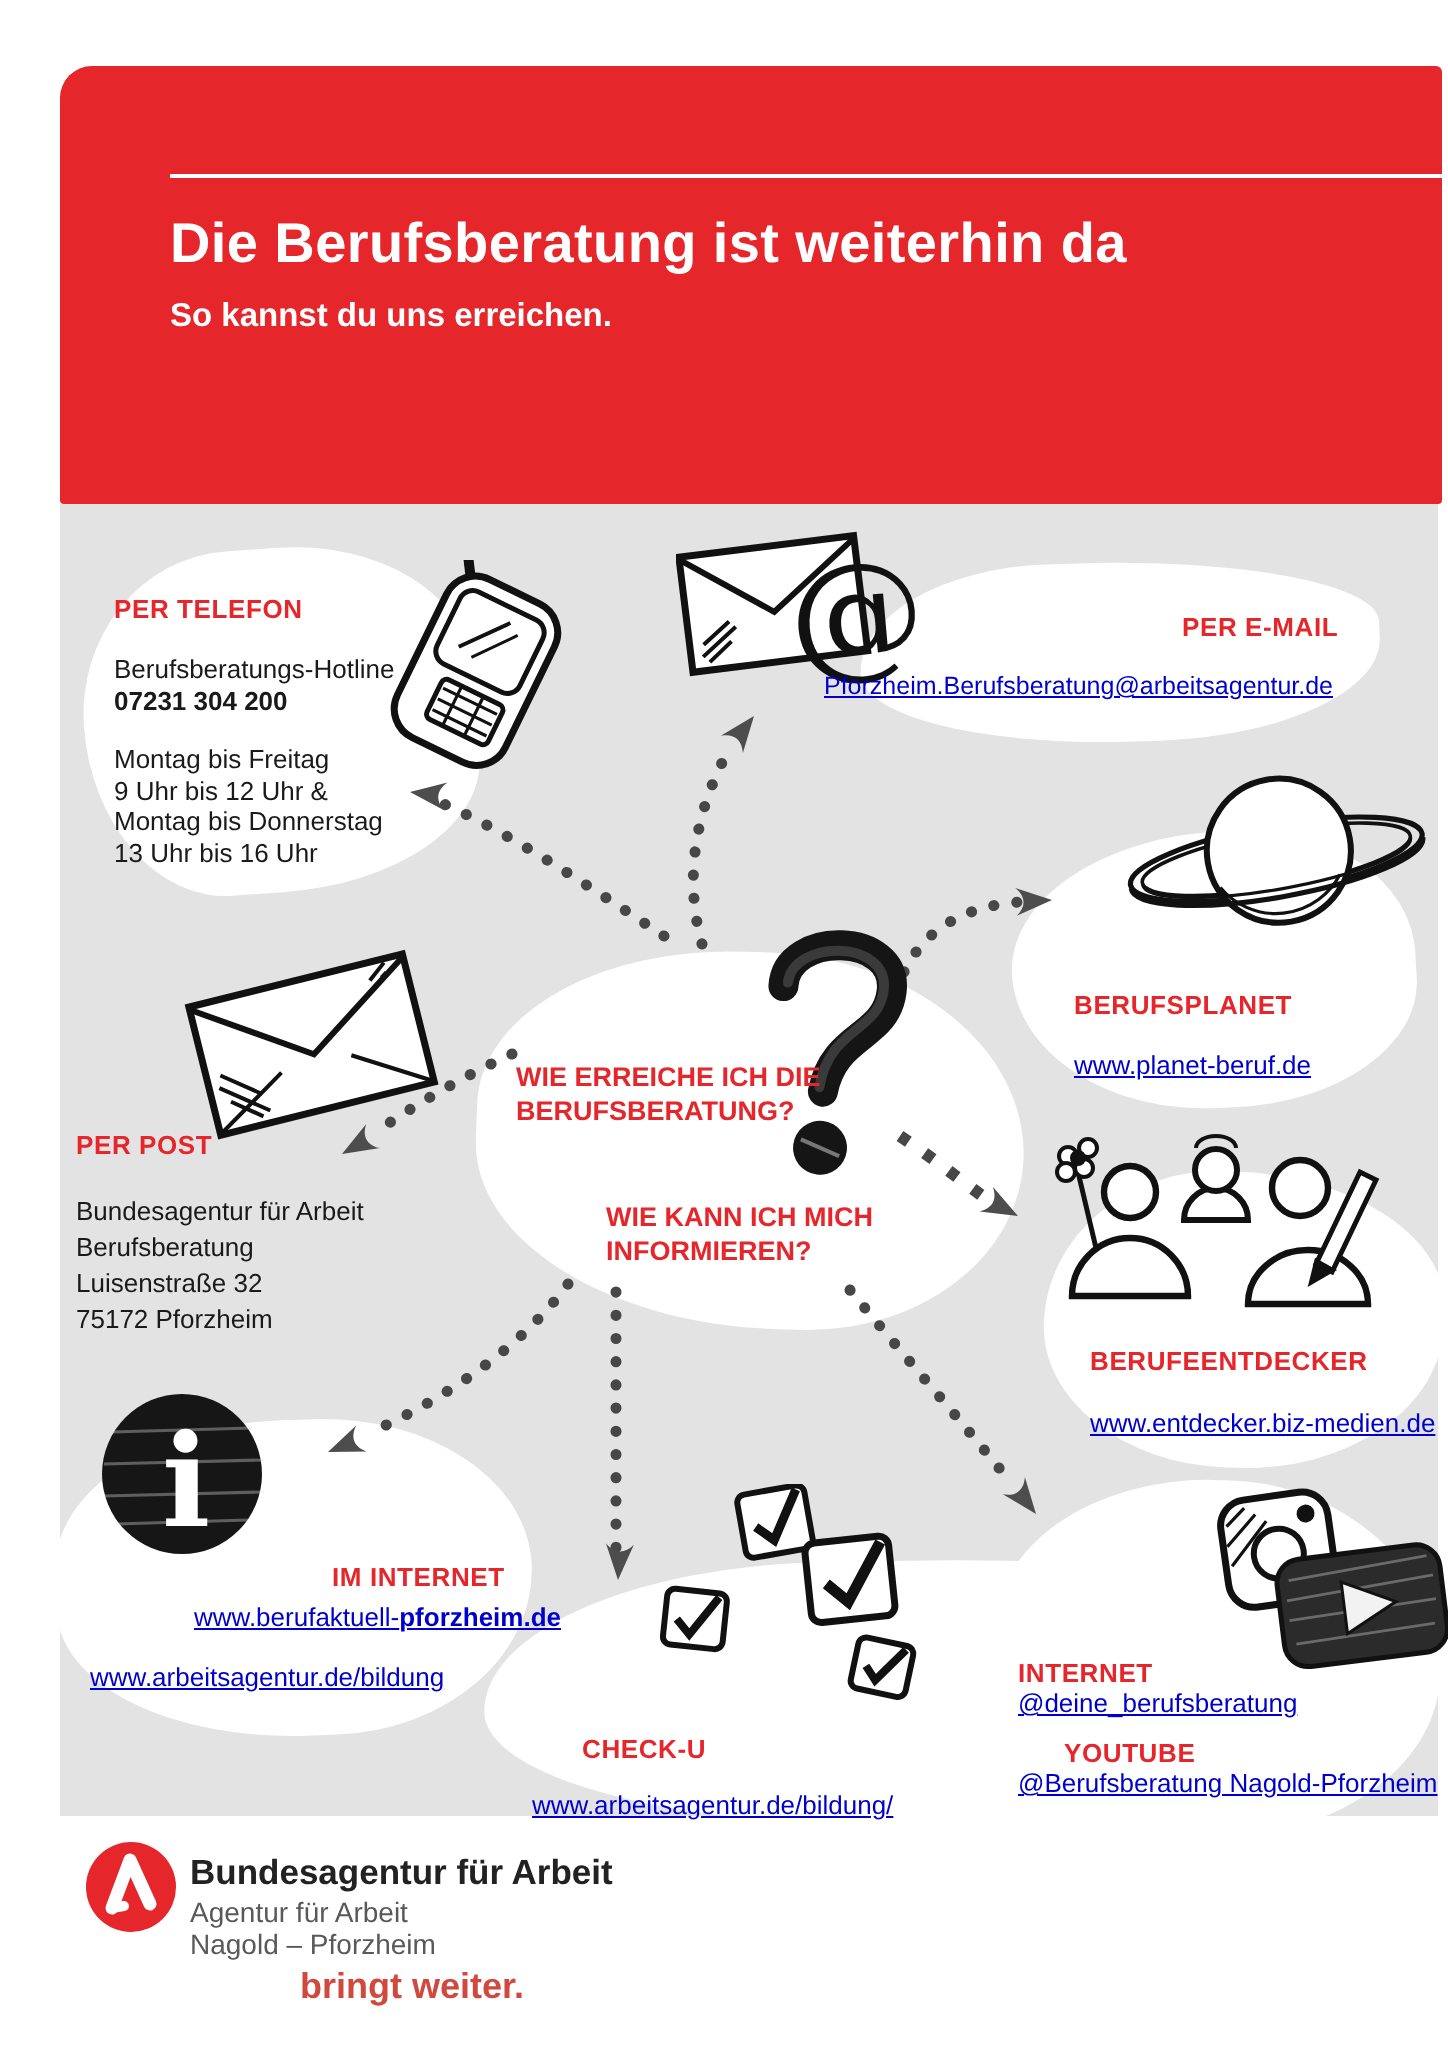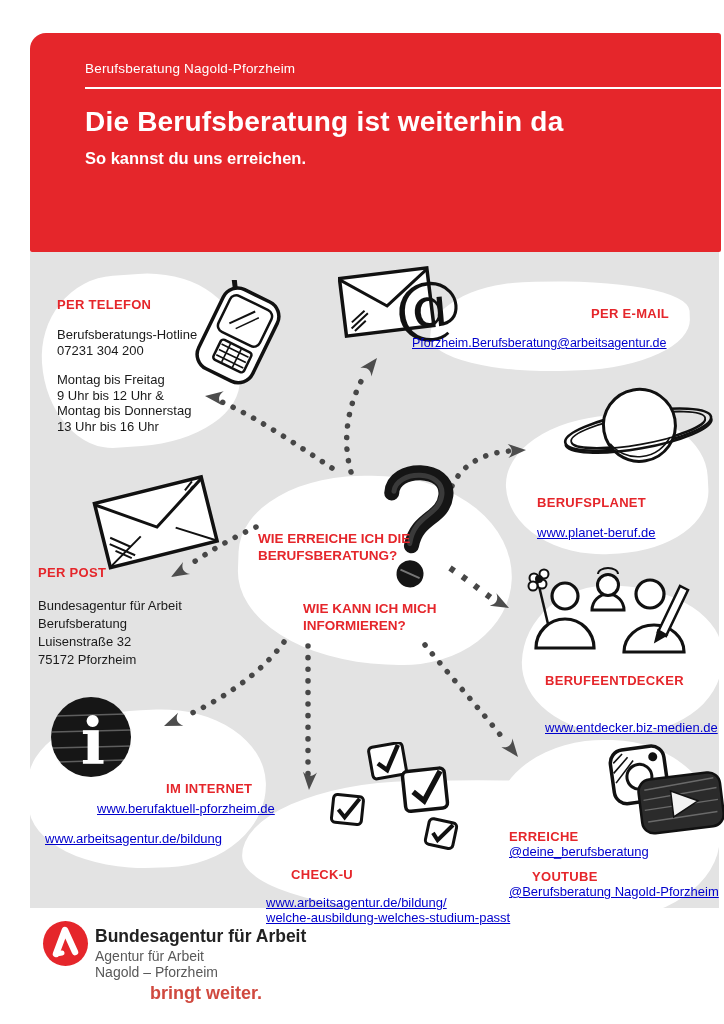--- a/index.html
+++ b/index.html
@@ -20,35 +20,34 @@
   .eyebrow{left:55px;top:28px;color:#fff;font-size:13.5px;letter-spacing:.2px;}
   .head-rule{left:55px;top:54px;width:636px;height:2px;background:#fff;}
   .big-title{left:55px;top:73px;color:#fff;font-size:28px;font-weight:bold;letter-spacing:.2px;}
   .sub-title{left:55px;top:116px;color:#fff;font-size:16.5px;font-weight:bold;}
   
   .gray-area{left:30px;top:252px;width:689px;height:656px;background:var(--bg-gray);z-index:1;}
   .blob{background:#fff;z-index:2;}
   
   .sec-head{color:var(--red);font-weight:bold;font-size:13px;letter-spacing:.3px;z-index:5;}
   .body-text{color:var(--ink);font-size:13px;line-height:15.5px;z-index:5;}
-  .bold{font-weight:normal;}
+  .bold{font-weight:bold;}
   a.link{color:var(--link);text-decoration:underline;font-size:13px;line-height:15px;z-index:5;cursor:pointer;display:inline-block;}
   .q-text{color:var(--red);font-weight:bold;font-size:13.5px;line-height:17px;z-index:5;}
   .icon-wrap{z-index:4;}
   .arrows{left:0;top:0;width:724px;height:1024px;z-index:3;pointer-events:none;}
   
   .footer-org{left:95px;top:926px;font-size:17.5px;font-weight:bold;color:#222;z-index:6;}
   .footer-sub{left:95px;top:949px;font-size:14px;color:#595959;line-height:15.5px;z-index:6;}
   .tagline{left:150px;top:983px;font-size:18px;font-weight:bold;color:#d0493f;z-index:6;}
 </style>
 </head>
 <body>
 
 <div class="abs red-header">
-  <div class="abs eyebrow">Berufsberatung Nagold-Pforzheim</div>
   <div class="abs head-rule"></div>
   <div class="abs sub-title">So kannst du uns erreichen.</div>
   <div class="abs big-title">Die Berufsberatung ist weiterhin da</div>
 </div>
 
 <div class="abs gray-area"></div>
 <div class="abs blob" style="left:42px;top:274px;width:196px;height:172px;border-radius:45% 55% 60% 40%/55% 45% 40% 60%;transform:rotate(-4deg);"></div>
 <div class="abs blob" style="left:430px;top:281px;width:260px;height:90px;border-radius:38% 62% 45% 55%/60% 40% 55% 45%;transform:rotate(-2deg);"></div>
 <div class="abs blob" style="left:238px;top:476px;width:274px;height:188px;border-radius:50% 50% 42% 58%/45% 55% 50% 50%;transform:rotate(2deg);"></div>
 <div class="abs blob" style="left:506px;top:416px;width:202px;height:138px;border-radius:55% 45% 48% 52%/50% 50% 45% 55%;transform:rotate(-3deg);"></div>
@@ -231,33 +230,32 @@
 
 <div class="abs sec-head" style="left:38px;top:565px;">PER POST</div>
 <div class="abs body-text" style="left:38px;top:597px;line-height:18px;">
   <div>Bundesagentur für Arbeit</div>
   <div>Berufsberatung</div>
   <div>Luisenstraße 32</div>
   <div>75172 Pforzheim</div>
 </div>
 
 <div class="abs sec-head" style="left:545px;top:673px;">BERUFEENTDECKER</div>
-<a class="abs link" style="left:545px;top:720px;">www.entdecker.biz-medien.de</a>
+<a class="abs link" style="left:545px;top:704px;">www.entdecker.biz-medien.de</a>
 
 <div class="abs sec-head" style="left:133px;top:781px;padding-left:33px;">IM INTERNET</div>
 <a class="abs link" style="left:97px;top:801px;text-align:right;"><span>www.berufaktuell-</span><span class="bold">pforzheim.de</span></a>
 <a class="abs link" style="left:45px;top:831px;">www.arbeitsagentur.de/bildung</a>
 
 <div class="abs sec-head" style="left:266px;top:867px;margin-left:25px;">CHECK-U</div>
 <a class="abs link" style="left:266px;top:895px;">
   <span style="display:block">www.arbeitsagentur.de/bildung/</span>
-  <span style="display:block">welche-ausbildung-welches-studium-passt</span>
 </a>
 
-<div class="abs sec-head" style="left:509px;top:829px;">ERREICHE</div>
+<div class="abs sec-head" style="left:509px;top:829px;">INTERNET</div>
 <a class="abs link" style="left:509px;top:844px;">@deine_berufsberatung</a>
 <div class="abs sec-head" style="left:532px;top:869px;">YOUTUBE</div>
 <a class="abs link" style="left:509px;top:884px;">@Berufsberatung Nagold-Pforzheim</a>
 
 <svg class="abs" style="left:42px;top:920px;z-index:6;" width="47" height="47" viewBox="0 0 47 47">
   <circle cx="23.5" cy="23.5" r="22.5" fill="#e5262b"></circle>
   <path d="M14,34 L23,10 L33,32" stroke="#fff" stroke-width="6.5" fill="none" stroke-linejoin="round" stroke-linecap="round"></path>
   <path d="M14,34 l6,-1" stroke="#fff" stroke-width="5" stroke-linecap="round"></path>
 </svg>
 <div class="abs footer-org">Bundesagentur für Arbeit</div>

